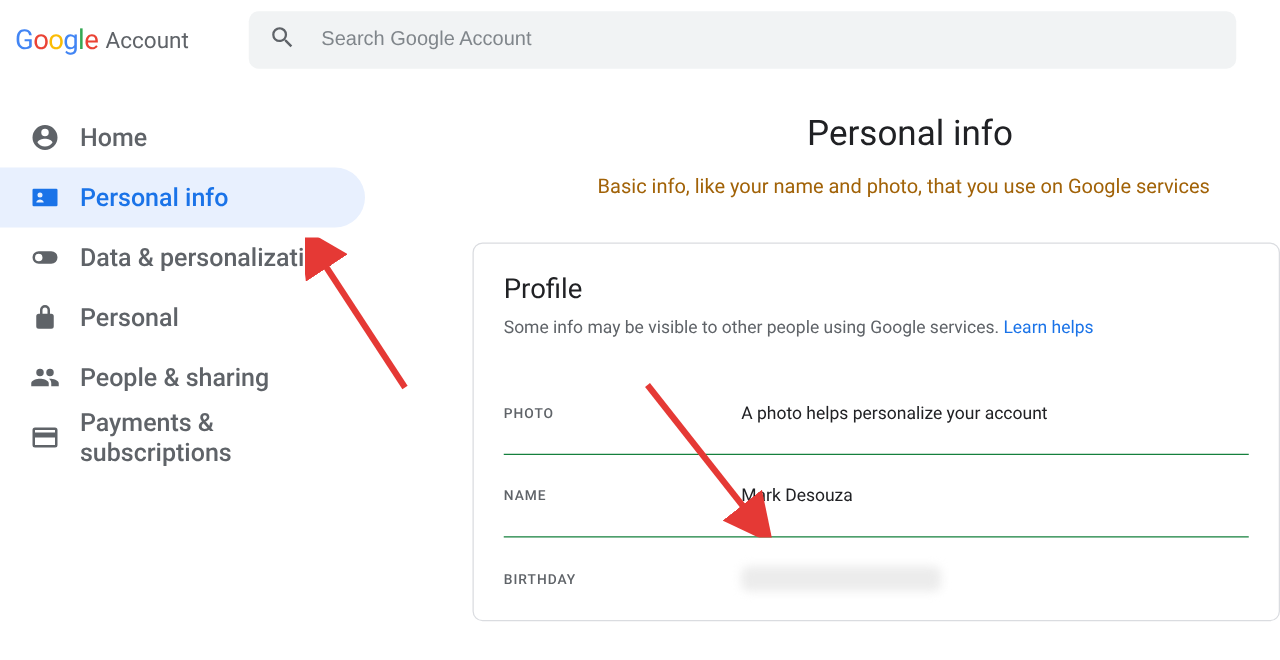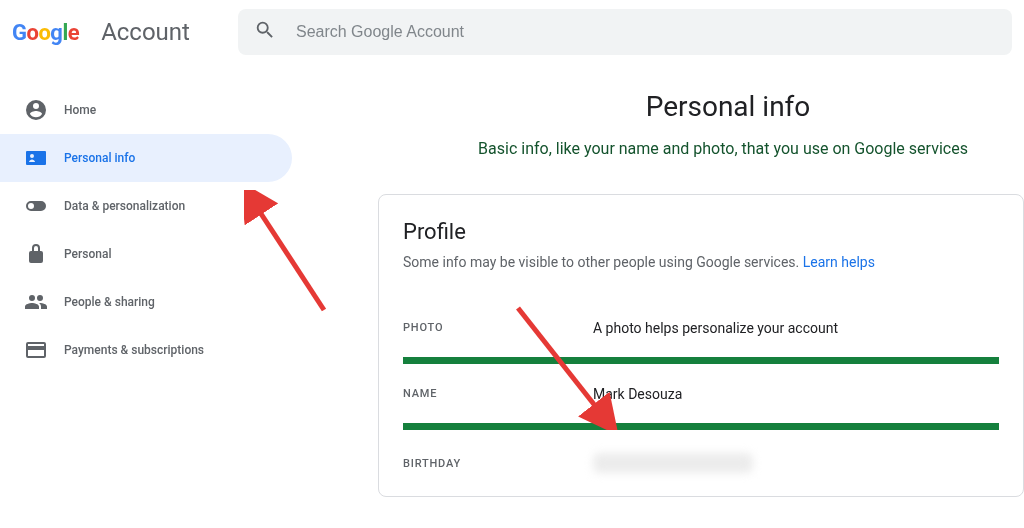--- a/index.html
+++ b/index.html
@@ -18,33 +18,33 @@
       padding: 8px 12px;
       height: 64px;
     }
     .logo-area {
       display: flex;
       align-items: center;
       margin-right: 48px;
     }
     .google-logo {
       font-size: 22px;
-      font-weight: 700;
+      font-weight: 400;
       letter-spacing: -0.5px;
     }
     .google-logo .g1 { color: #4285F4; }
     .google-logo .g2 { color: #EA4335; }
     .google-logo .g3 { color: #FBBC05; }
     .google-logo .g4 { color: #4285F4; }
     .google-logo .g5 { color: #34A853; }
     .google-logo .g6 { color: #EA4335; }
     .account-text {
-      font-size: 24px;
-      color: #5f6368;
-      margin-left: 22px;
+      font-size: 18px;
+      color: #5f6368;
+      margin-left: 6px;
       font-weight: 400;
     }
     .search-box {
       display: flex;
       align-items: center;
       background: #f1f3f4;
       border-radius: 8px;
       height: 46px;
       flex: 1;
       max-width: 790px;
@@ -91,38 +91,38 @@
       display: flex;
       align-items: center;
       justify-content: center;
     }
     .nav-item .nav-icon svg { fill: #5f6368; width: 24px; height: 24px; }
     .nav-item.active {
       background: #e8f0fe;
       color: #1a73e8;
     }
     .nav-item.active .nav-icon svg { fill: #1a73e8; }
-    .nav-item .label { font-size: 12px; }
+    .nav-item .label { font-size: 20px; }
 
     .main {
       flex: 1;
       padding-top: 26px;
     }
     .page-title {
       font-size: 28px;
       text-align: center;
       color: #202124;
       font-weight: 400;
       margin-bottom: 16px;
       padding-left: 140px;
     }
     .page-subtitle {
       font-size: 16px;
       text-align: center;
-      color: #14532d;
+      color: #a16207;
       margin-bottom: 36px;
       padding-left: 130px;
       white-space: nowrap;
     }
     .card {
       border: 1px solid #dadce0;
       border-radius: 8px;
       margin-left: 86px;
       padding: 24px 24px 0 24px;
     }
@@ -135,21 +135,21 @@
     .card-desc {
       font-size: 14px;
       color: #5f6368;
       margin-bottom: 28px;
     }
     .card-desc a { color: #1a73e8; text-decoration: none; cursor: pointer; }
     .row {
       display: flex;
       align-items: center;
       min-height: 66px;
-      border-bottom: 7px solid #15803d;
+      border-bottom: 1px solid #15803d;
     }
     .row:last-child { border-bottom: none; align-items: center; }
     .row-label {
       width: 190px;
       font-size: 11px;
       letter-spacing: 0.8px;
       color: #5f6368;
       text-transform: uppercase;
       font-weight: 500;
     }

